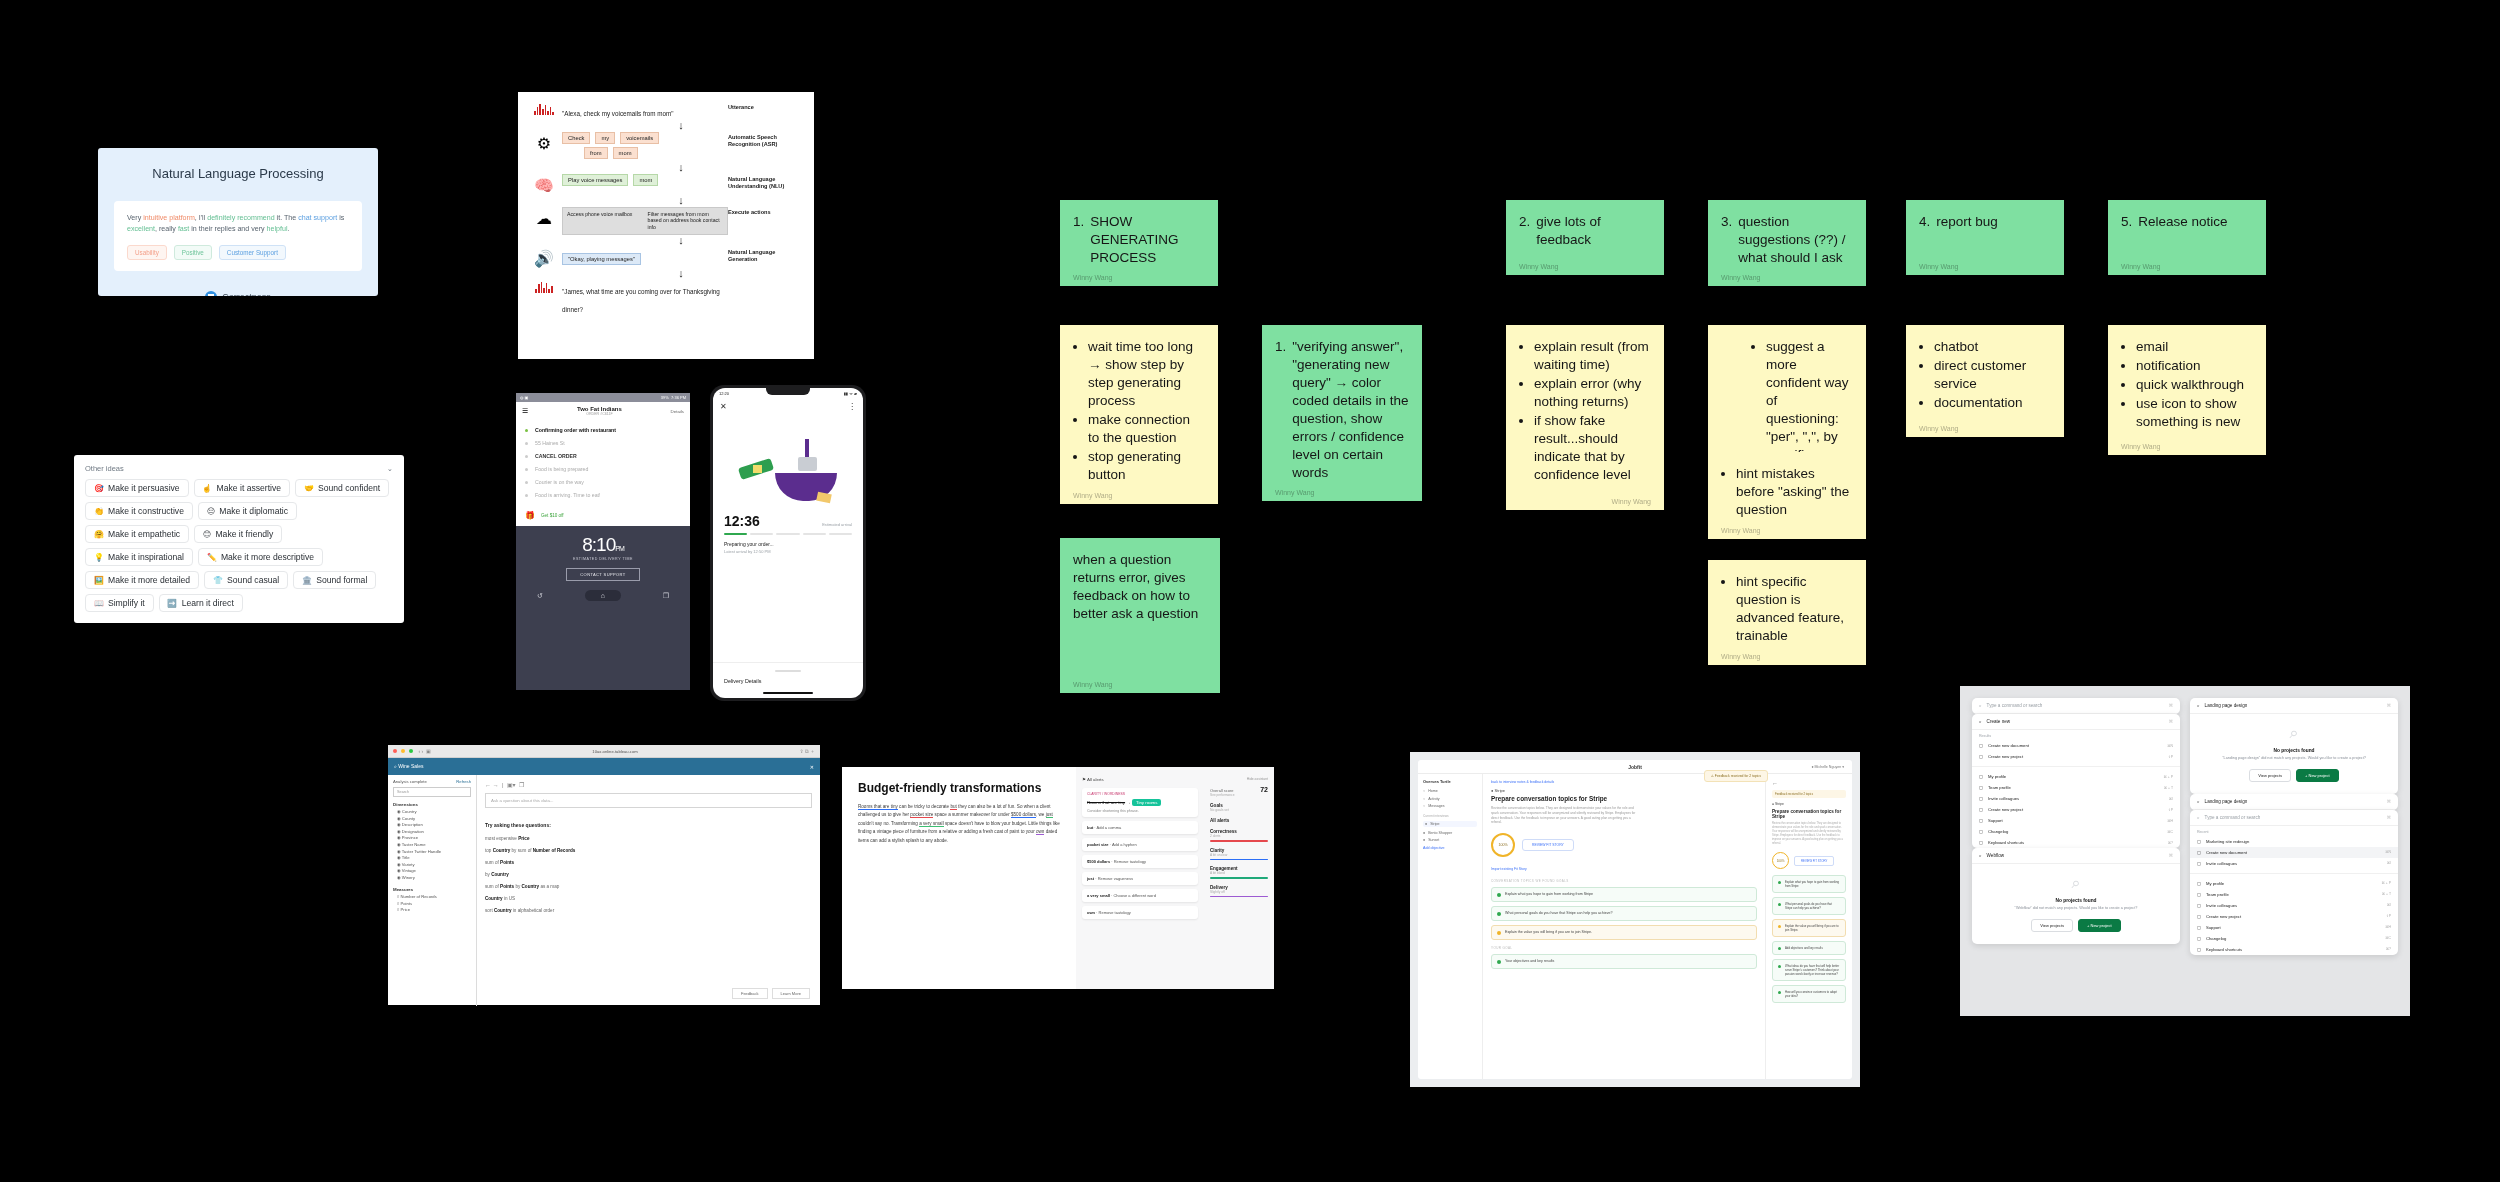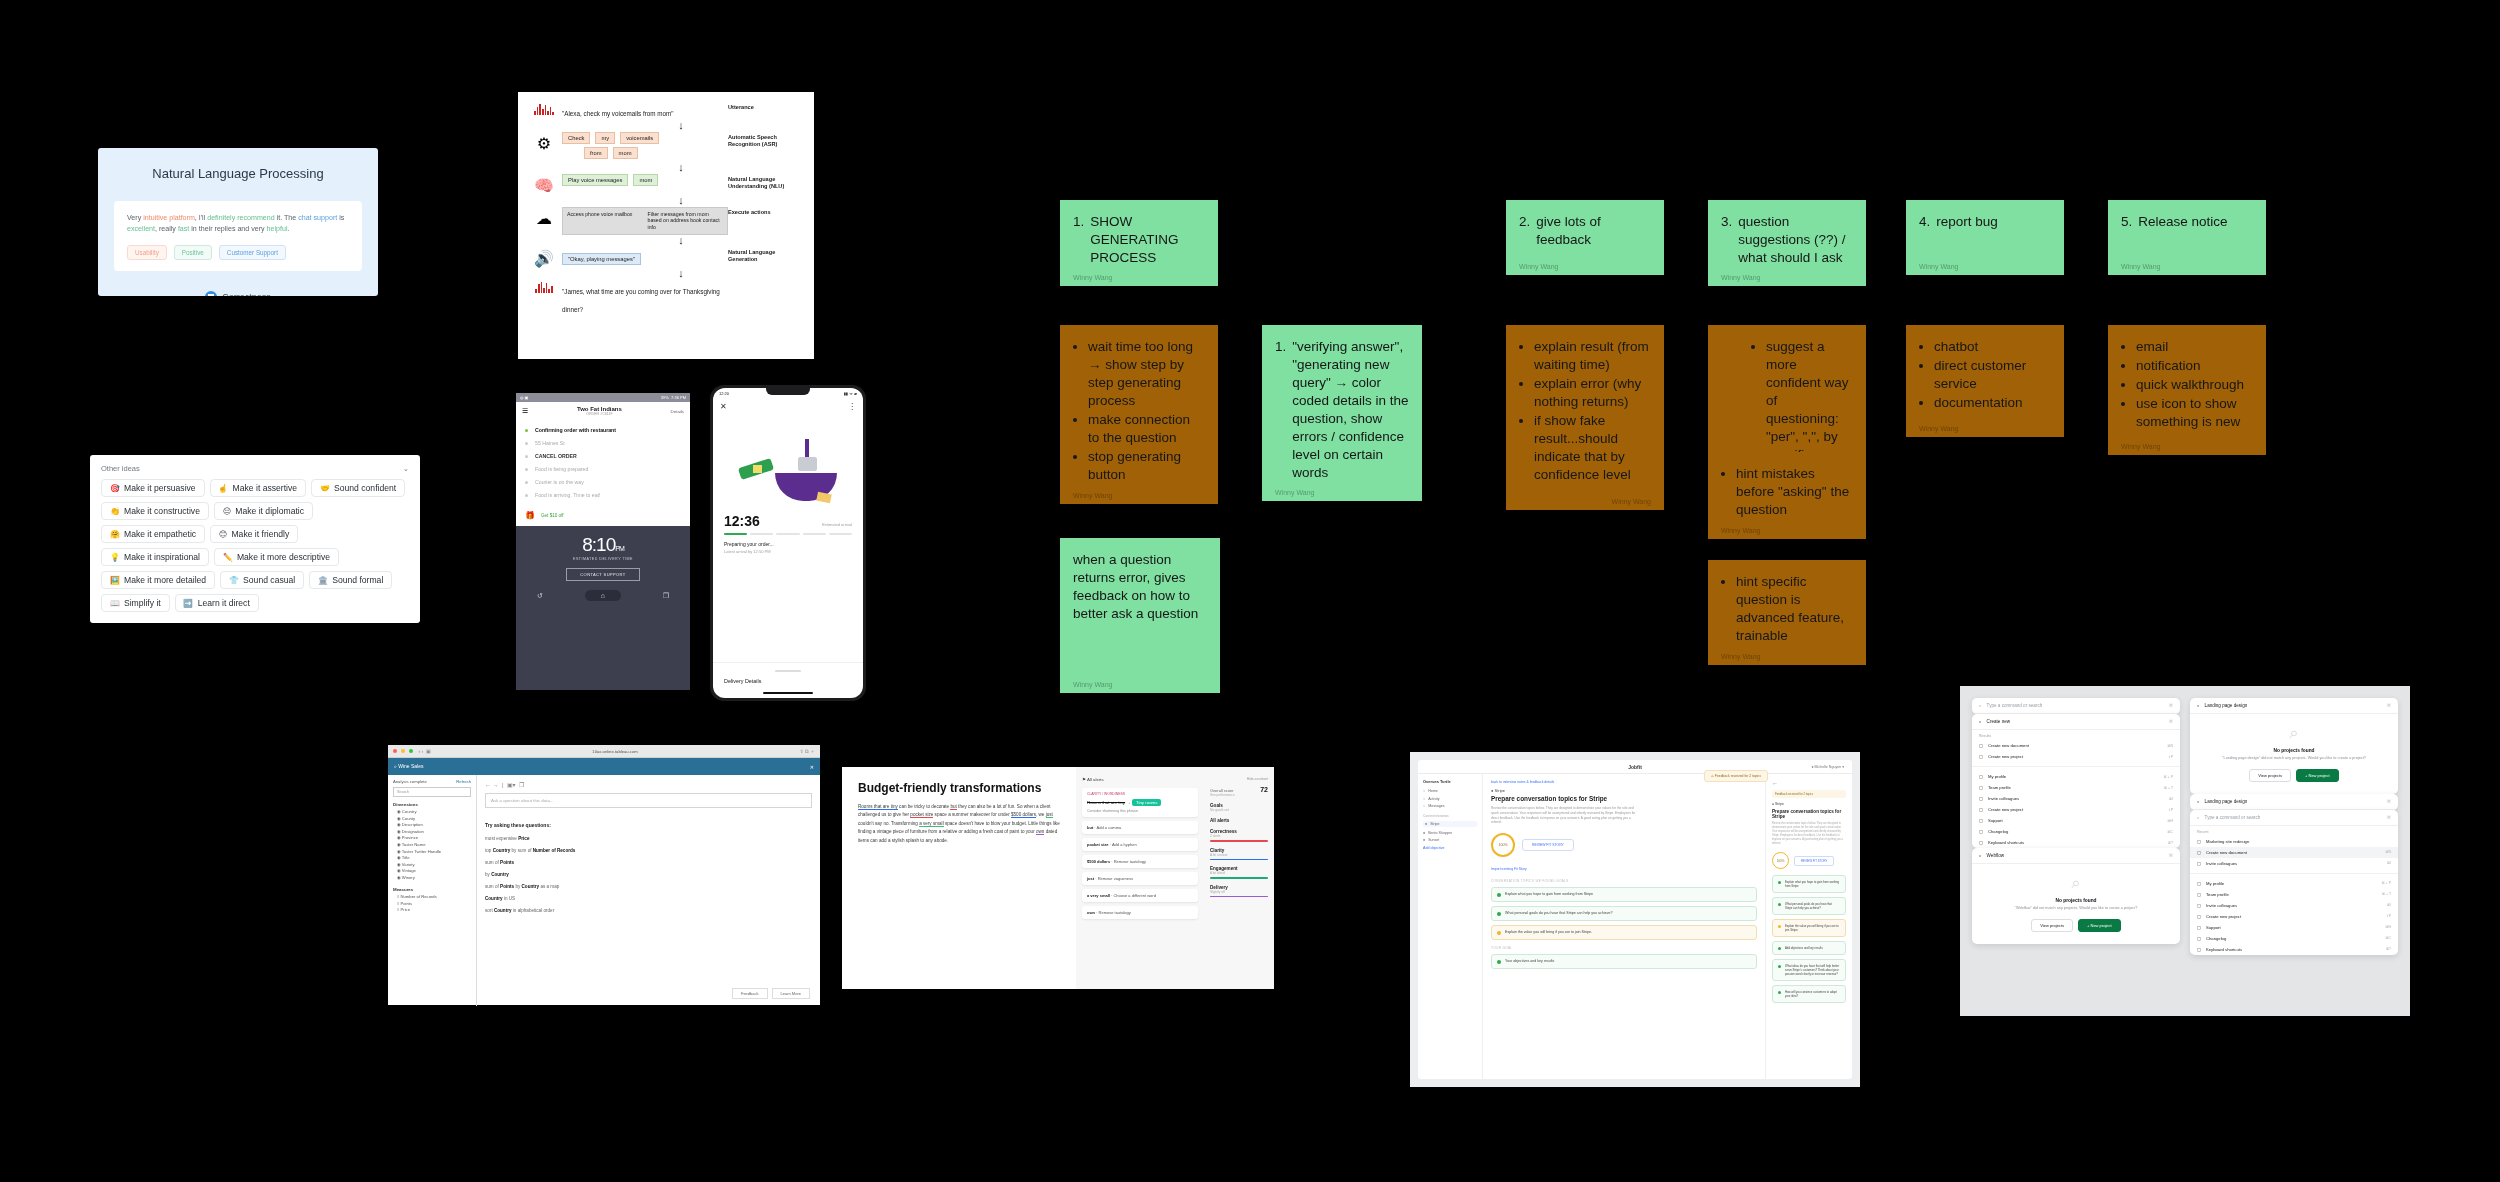--- a/index.html
+++ b/index.html
@@ -4,21 +4,21 @@
 <style>
   html,body{margin:0;padding:0;background:#000;}
   body{width:2500px;height:1182px;position:relative;overflow:hidden;
        font-family:"Liberation Sans","DejaVu Sans",sans-serif;}
 
   
   .sticky{position:absolute;box-sizing:border-box;padding:13px 13px 4px 13px;
           color:#161616;font-size:13.5px;line-height:1.33;
           display:flex;flex-direction:column;}
   .sticky.green{background:#7fe0a1;}
-  .sticky.pink{background:#a16207;}
+  .sticky.pink{background:#fef9c3;}
   .sticky .num{display:flex;gap:6px;}
   .sticky .num .n{flex:0 0 auto;}
   .sticky ul{margin:0;padding-left:15px;list-style:disc;}
   .sticky ul li{margin:0 0 1px 0;}
   .author{margin-top:auto;font-size:7px;color:rgba(0,0,0,.33);padding-top:6px;}
 
   
   .ml-card{position:absolute;background:#e4f0fc;border-radius:3px;overflow:hidden;}
   .ml-title{text-align:center;font-size:13px;color:#2b3a4a;padding:18px 0 0 0;}
   .ml-inner{background:#fff;border-radius:4px;margin:20px 16px;padding:12px 13px 11px;}
@@ -181,21 +181,21 @@
       </div>
   </div>
   <div class="ml-foot">
     <span class="ml-logo">
         <div></div>
       </span>
     <span>Correctness</span>
   </div>
 </div>
 
-<div class="ideas" style="left:90px;top:455px;width:330px;">
+<div class="ideas" style="left:74px;top:455px;width:330px;">
   <div class="ideas-hd">
     <span>Other ideas</span>
     <span>⌄</span>
   </div>
   <div class="chip-rows" id="idea-chips">
       <span class="chip">
         <span class="em">🎯</span>
         <span>Make it persuasive</span>
       </span>
       <span class="chip">

